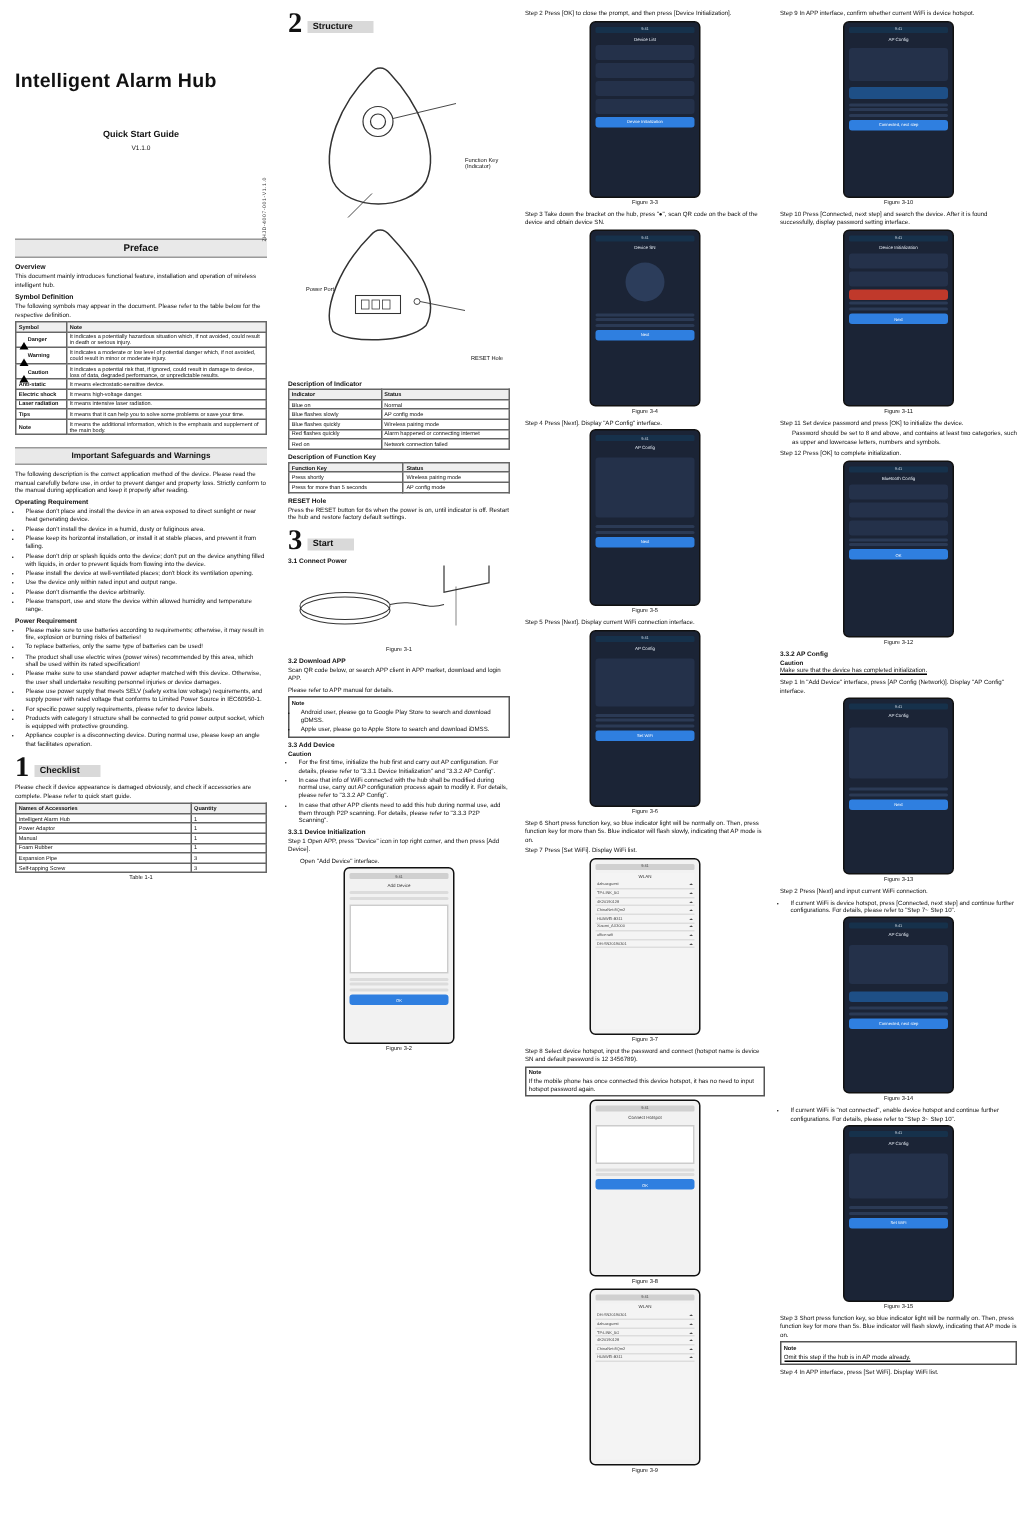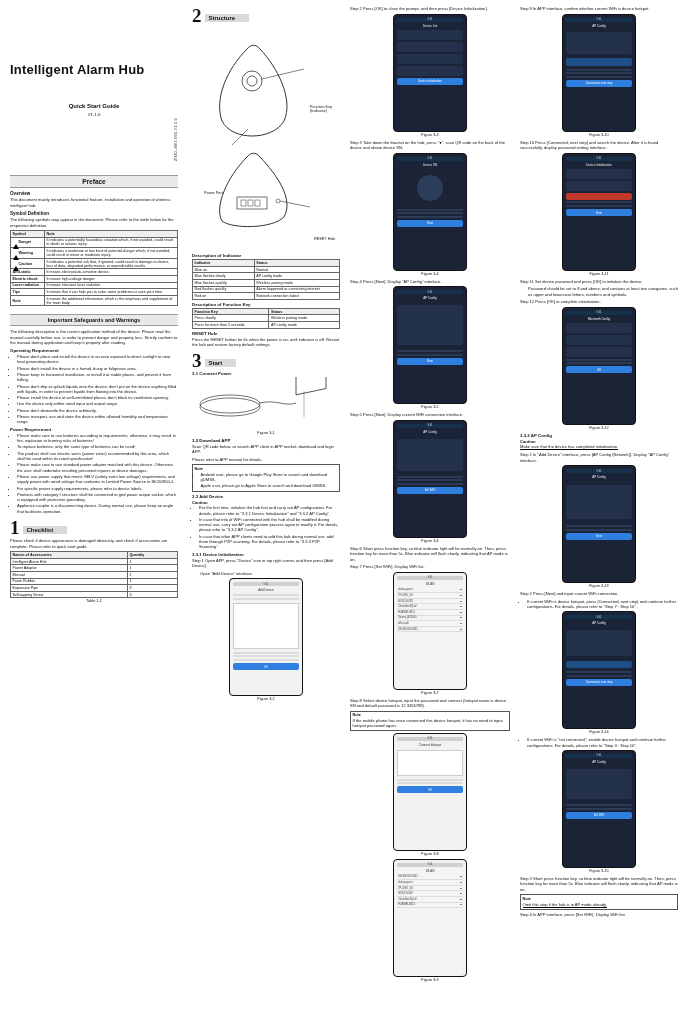--- a/index.html
+++ b/index.html
@@ -8,21 +8,21 @@
     width: 682px; height: 1024px;
     background: #ffffff;
     font-family: "Liberation Sans", sans-serif;
     font-size: 4.1px;
     color: #111;
     position: relative;
     overflow: hidden;
   }
   .page { position:absolute; inset:0; display:flex; }
   .col { position:relative; }
-  .col1 { width: 186px; padding: 26px 8px 4px 10px; }
+  .col1 { width: 186px; padding: 10px 8px 4px 10px; }
   .col2 { width: 160px; padding: 6px 6px 4px 6px; }
   .col3 { width: 168px; padding: 6px 4px 4px 4px; }
   .col4 { width: 168px; padding: 6px 4px 4px 6px; }
 
   h1.title { font-size: 13px; font-weight: bold; margin: 36px 0 0 0; letter-spacing:0.2px;}
   .subtitle { font-size: 6px; font-weight:bold; text-align:center; margin-top: 26px; }
   .version { font-size: 4.4px; text-align:center; margin-top: 3px; }
   .sidecode { position:absolute; right: 8px; top: 118px; font-size:3.4px; color:#333;
      writing-mode: vertical-rl; transform: rotate(180deg); letter-spacing:0.4px;}
 

